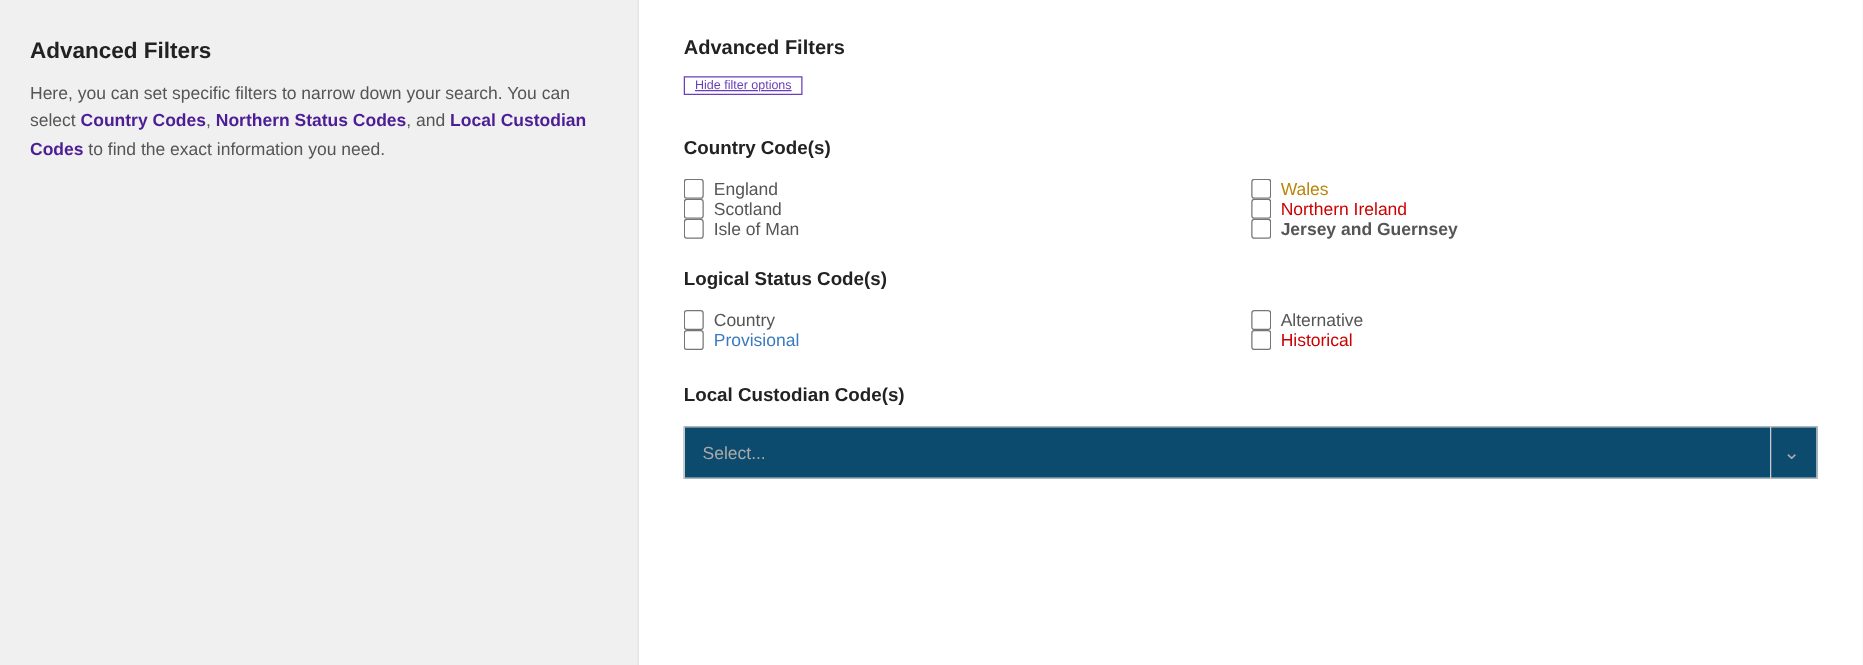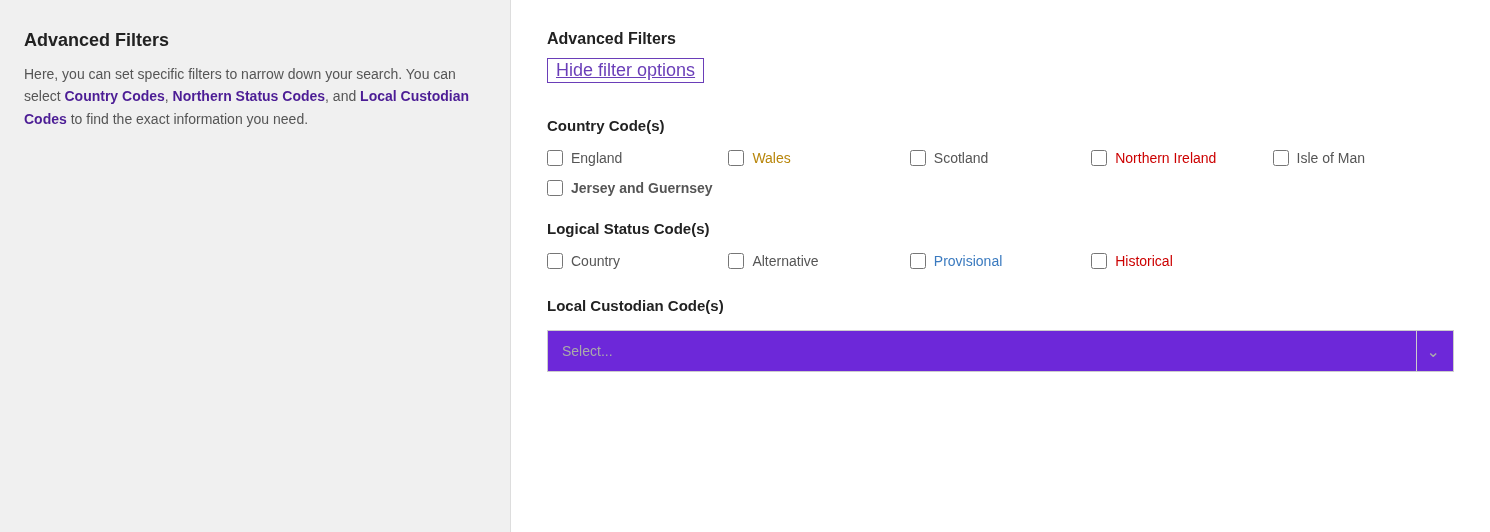--- a/index.html
+++ b/index.html
@@ -45,41 +45,40 @@
 
     .section-title {
       font-size: 16px;
       font-weight: 700;
       color: #222;
       margin-bottom: 10px;
     }
 
     .hide-filter-link {
       display: inline-block;
-      font-size: 18px;
+      font-size: 10px;
       color: #6a3eb8;
       text-decoration: underline;
       cursor: pointer;
       border: 1.5px solid #6a3eb8;
       padding: 1px 8px;
       margin-bottom: 24px;
     }
 
     .subsection-title {
       font-size: 15px;
       font-weight: 600;
       color: #222;
       margin-bottom: 16px;
       margin-top: 10px;
     }
 
     .checkbox-grid {
       display: grid;
-      grid-template-columns: repeat(5, 1fr);
-      row-gap: 14px;
+      grid-template-columns: repeat(2, 1fr);
       margin-bottom: 24px;
     }
 
     .checkbox-item {
       display: flex;
       align-items: center;
       gap: 8px;
     }
 
     .checkbox-item input[type="checkbox"] {
@@ -112,21 +111,21 @@
       position: relative;
       width: 100%;
     }
 
     .select-wrapper select {
       width: 100%;
       padding: 12px 14px;
       font-size: 14px;
       color: #aaa;
       border: 1px solid #ccc;
-      background: #6d28d9;
+      background: #0c4a6e;
       appearance: none;
       cursor: pointer;
       outline: none;
     }
 
     .select-wrapper .chevron {
       position: absolute;
       right: 14px;
       top: 50%;
       transform: translateY(-50%);

